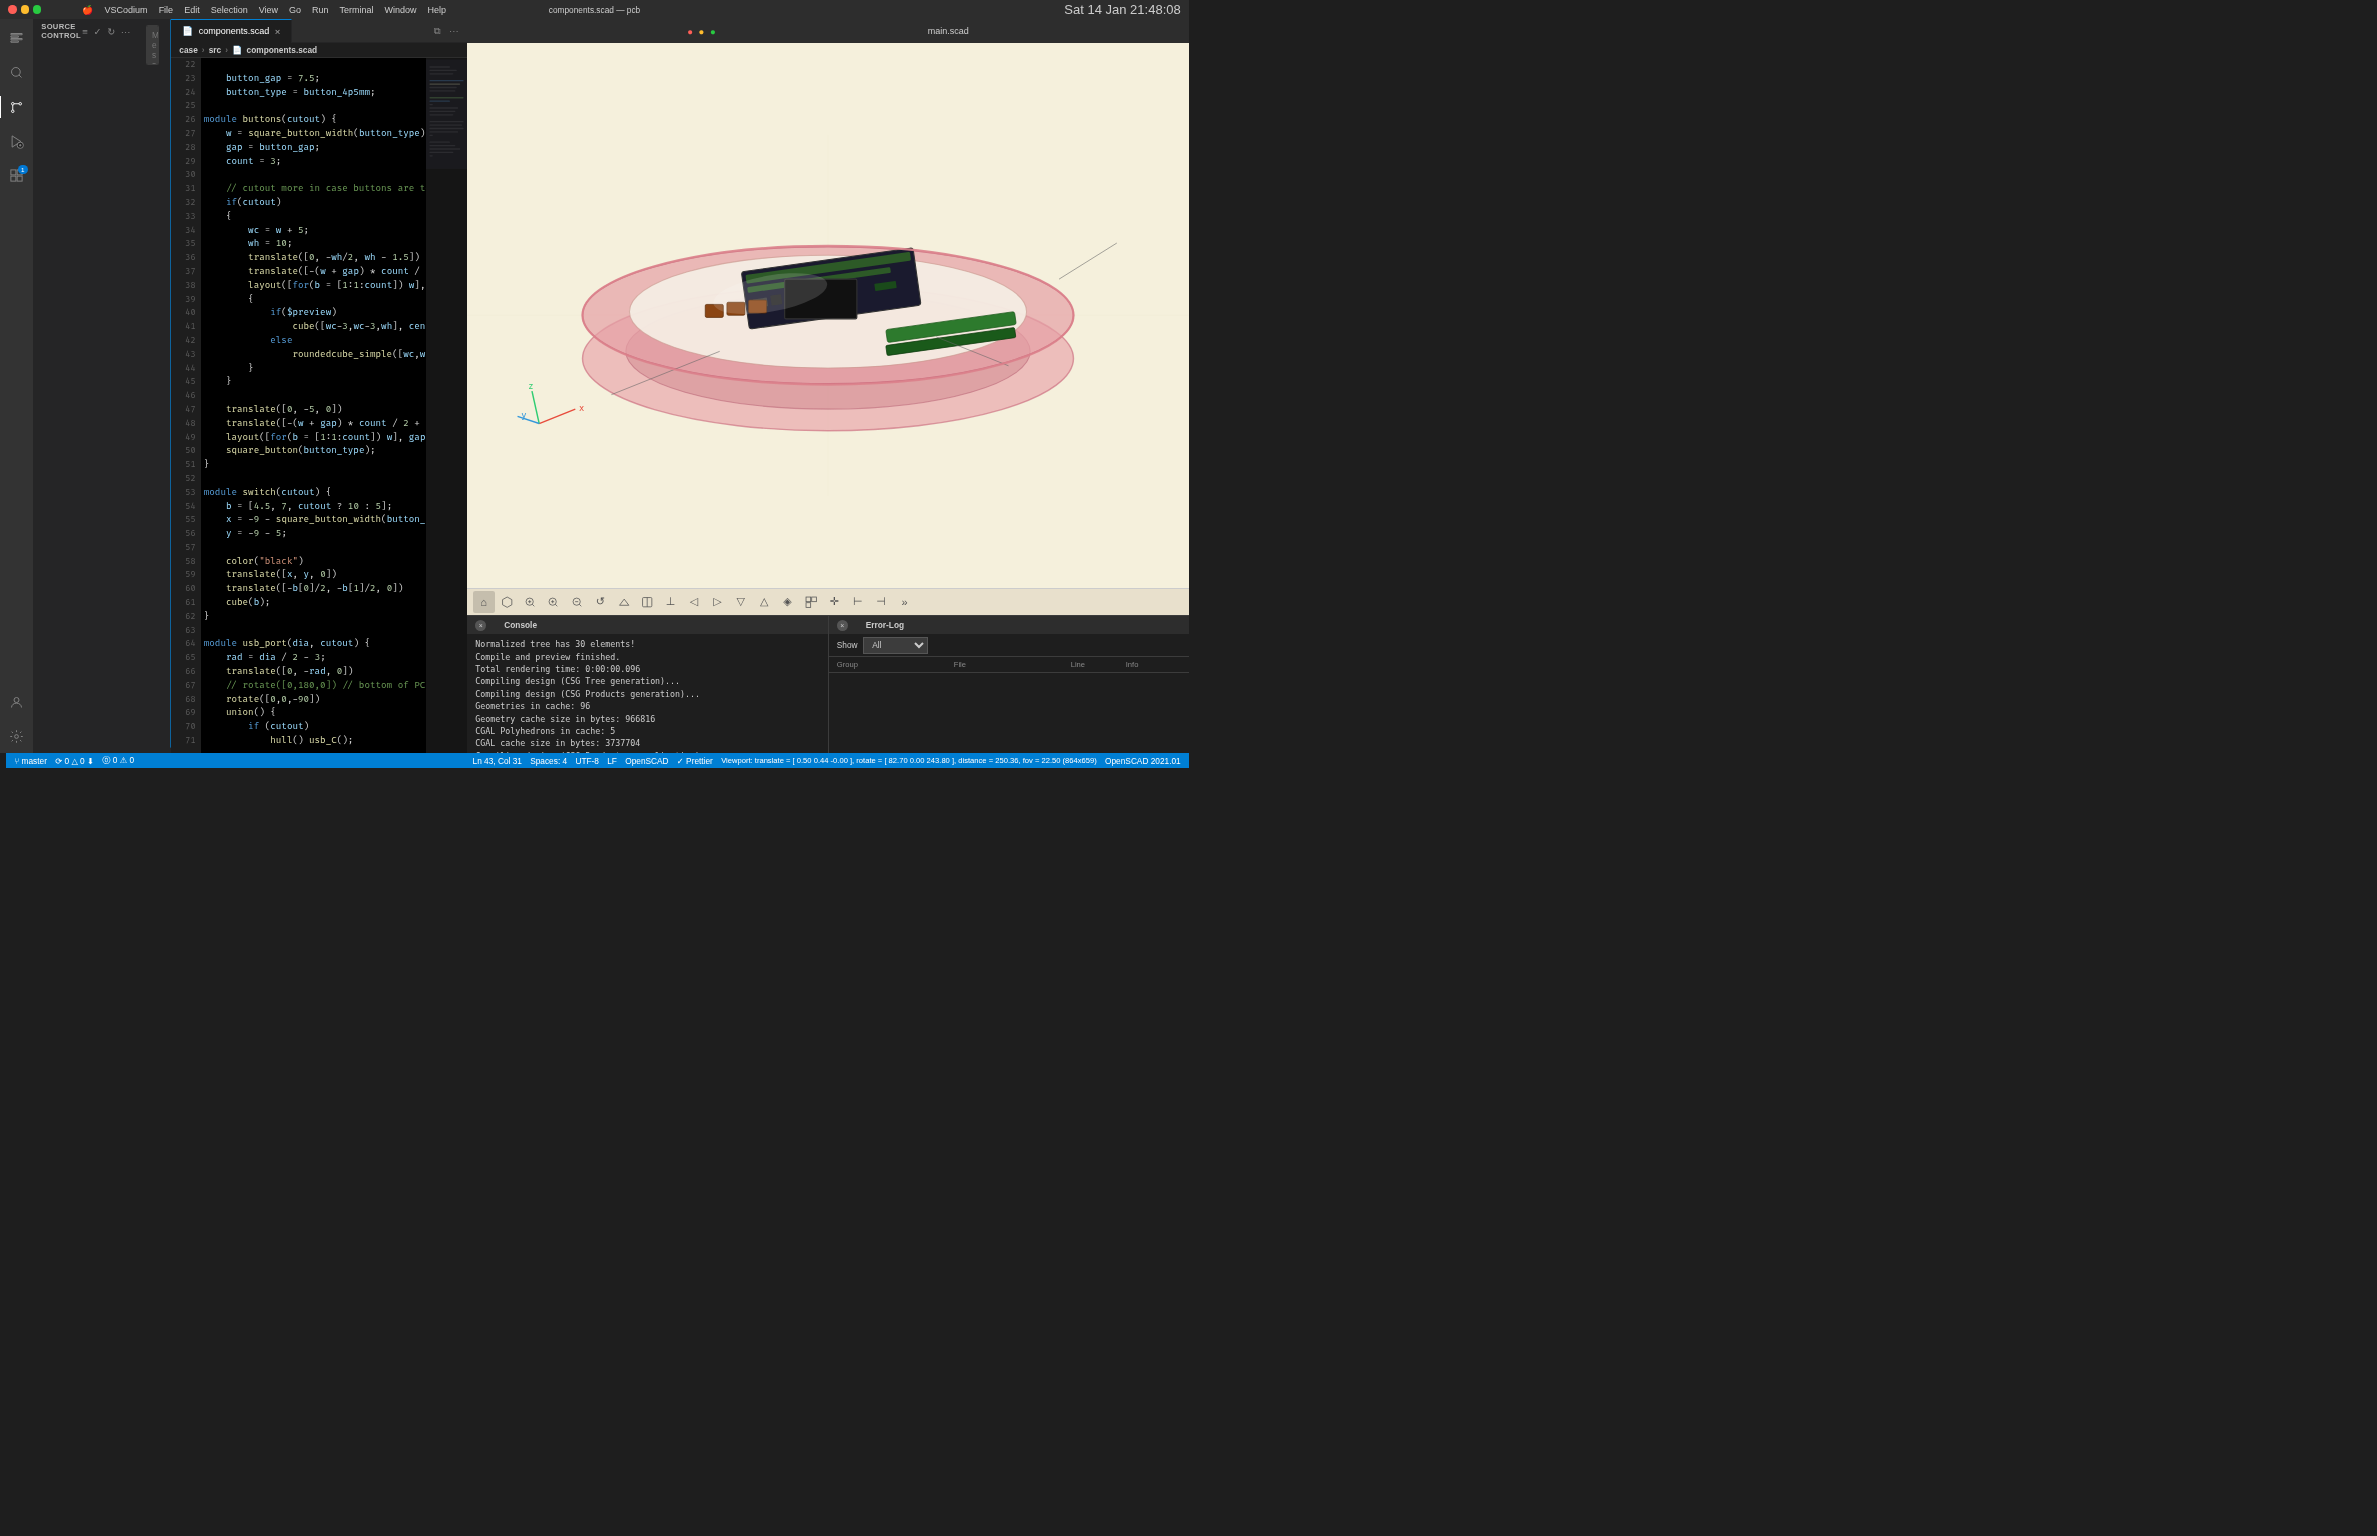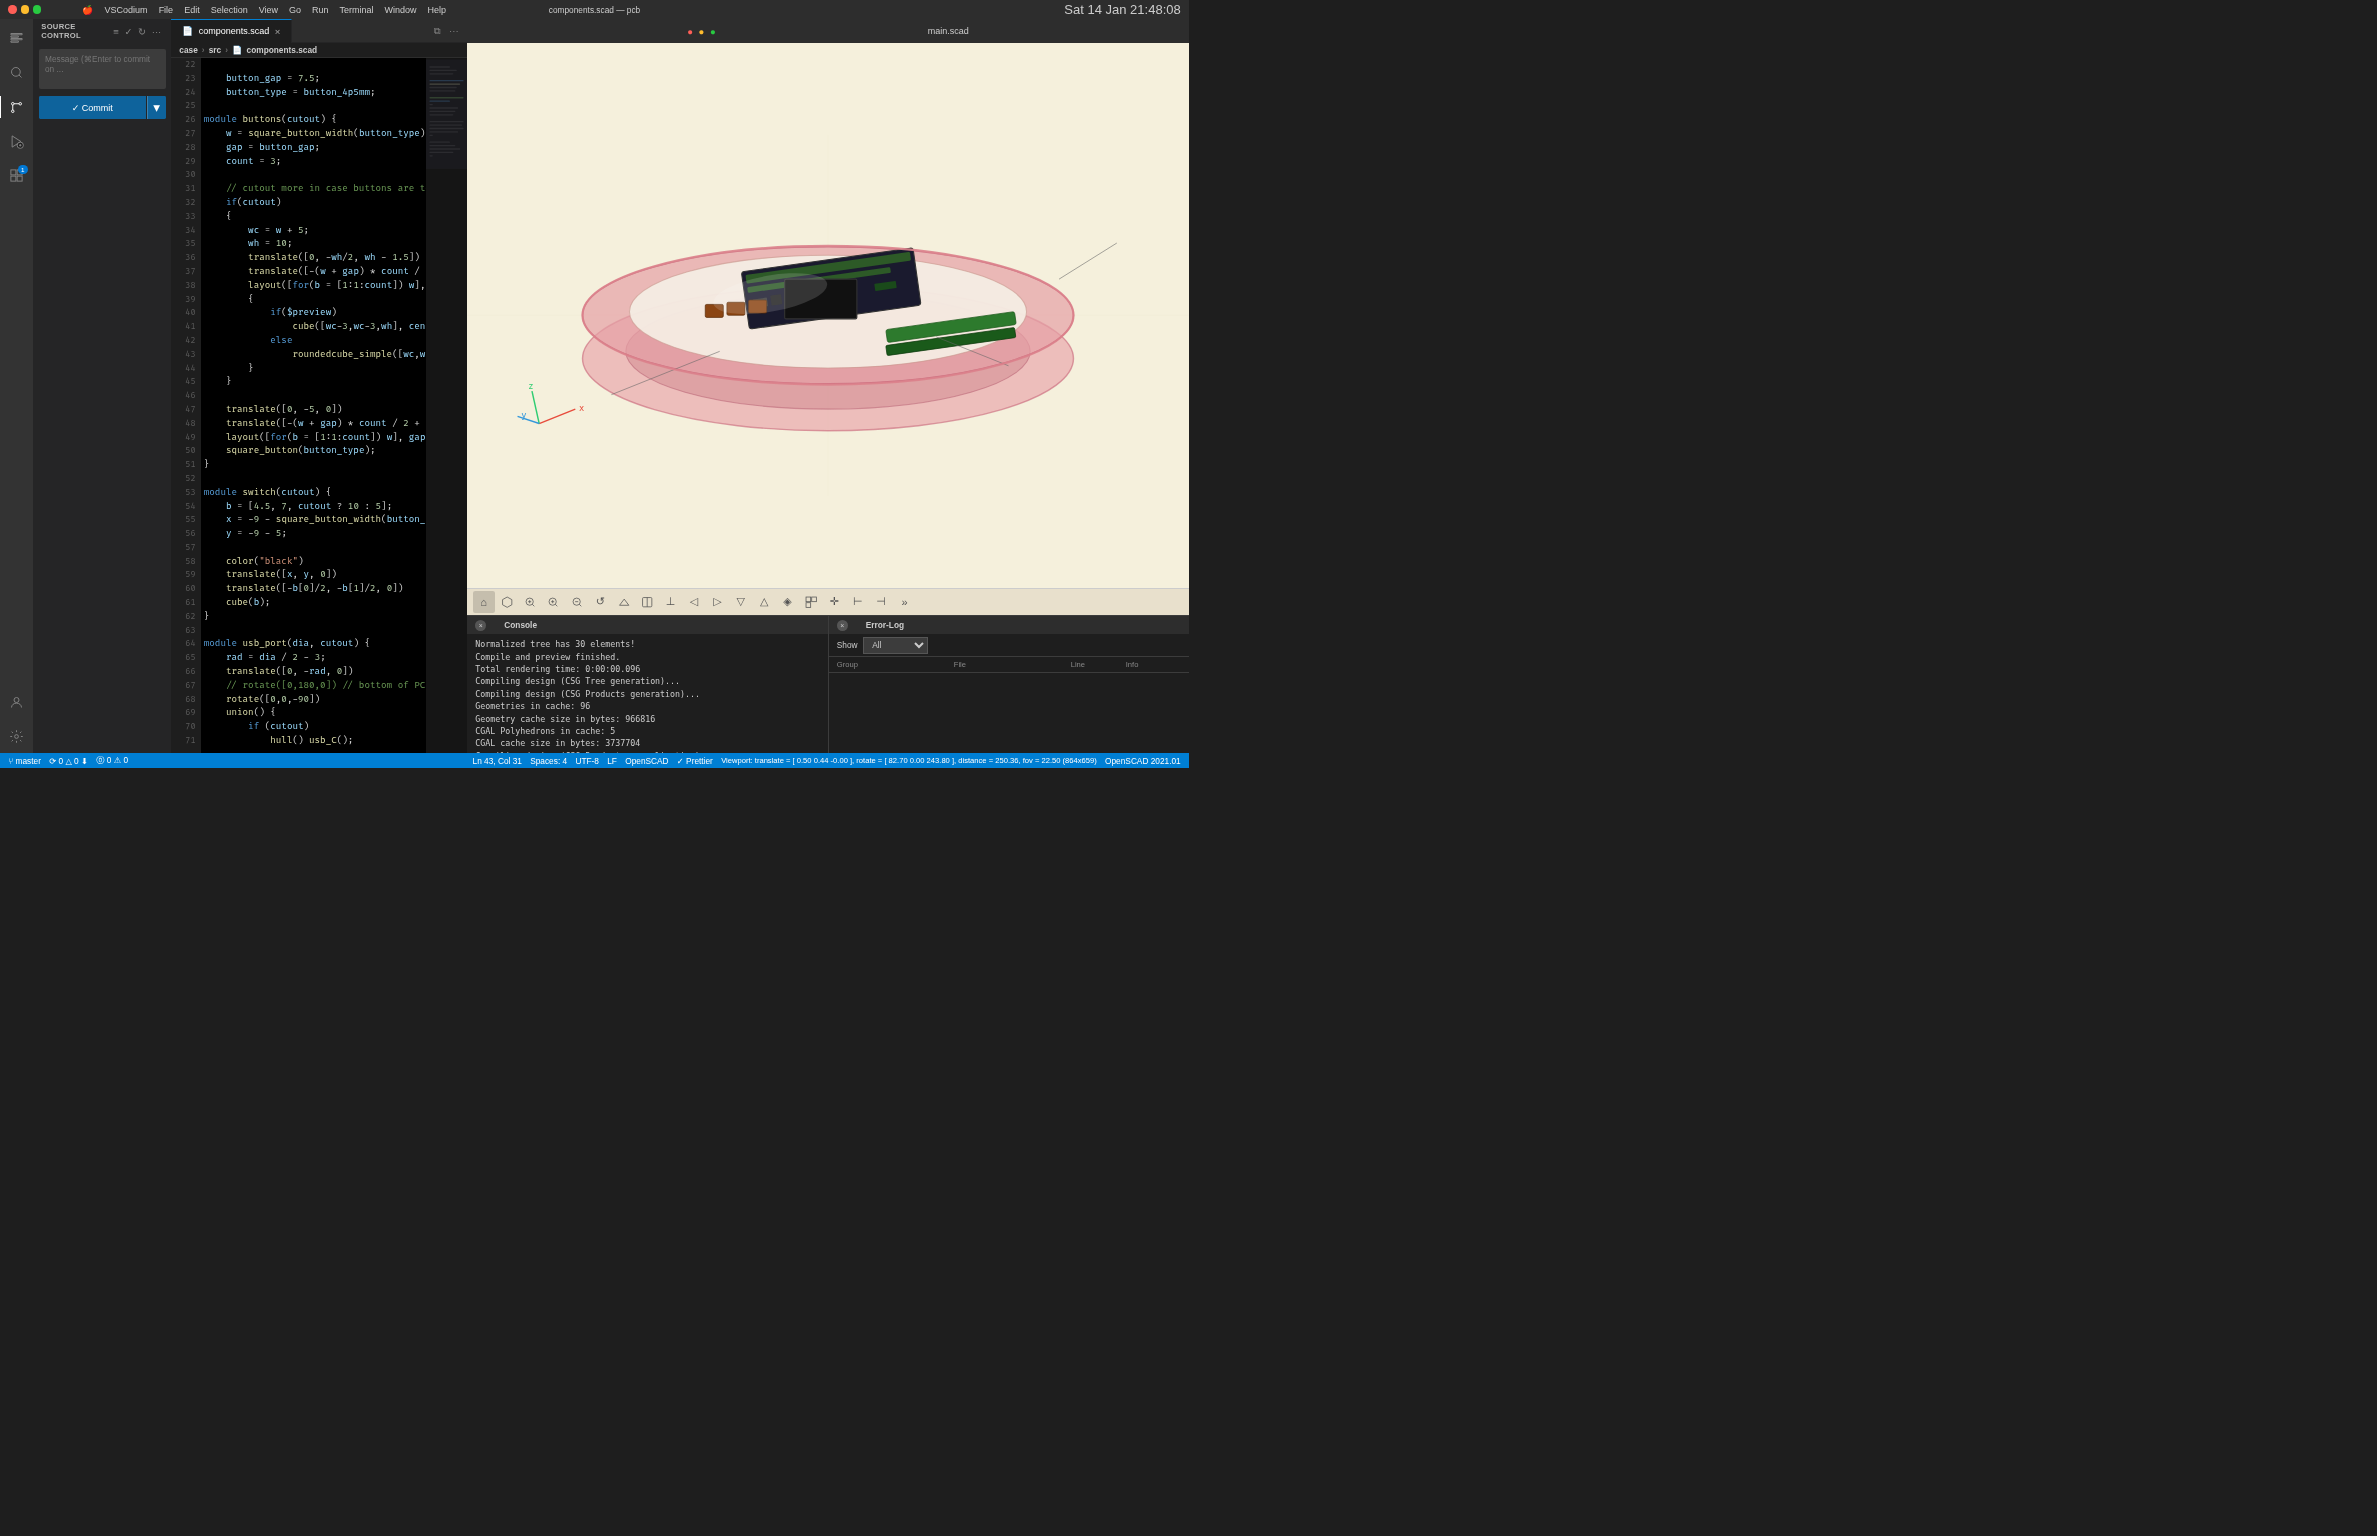--- a/index.html
+++ b/index.html
@@ -116,21 +116,20 @@
       align-items: center;
       justify-content: center;
       padding: 0 2.1px;
     }
 
     
     .source-control-panel {
       width: 138px;
       background: #252526;
       display: flex;
-      flex-direction: column;
       overflow: hidden;
     }
     .panel-header {
       display: flex;
       align-items: center;
       padding: 5.5px 8.3px;
       height: 24px;
     }
     .panel-title {
       font-size: 7.6px;
@@ -462,20 +461,21 @@
     
     .status-bar {
       height: 15px;
       background: #007fd4;
       display: flex;
       align-items: center;
       padding: 0 8.3px;
       font-size: 8.3px;
       color: white;
       gap: 11px;
+      margin-left: 6px;
     }
     .status-left { display: flex; gap: 8.3px; align-items: center; }
     .status-right { margin-left: auto; display: flex; gap: 8.3px; align-items: center; }
     .status-item { display: flex; align-items: center; gap: 2.8px; cursor: pointer; }
 
     
     .scene-svg {
       position: absolute;
       top: 0; left: 0;
       width: 100%; height: 100%;

